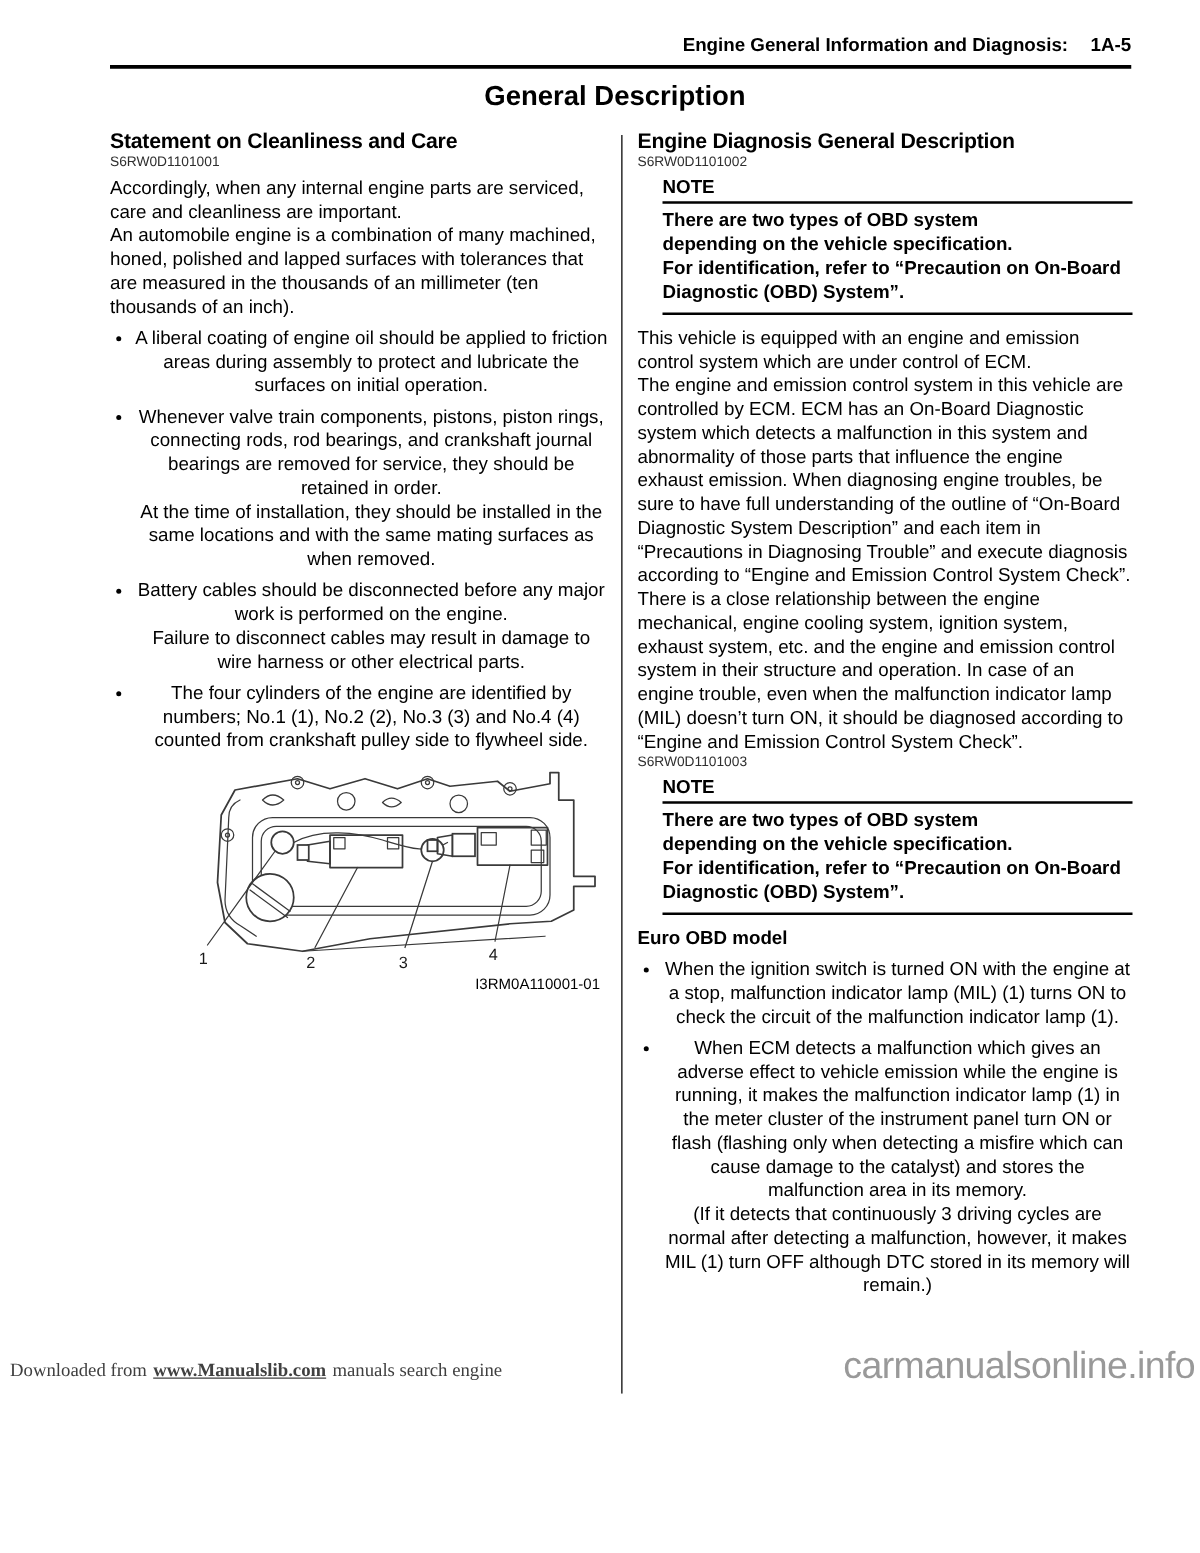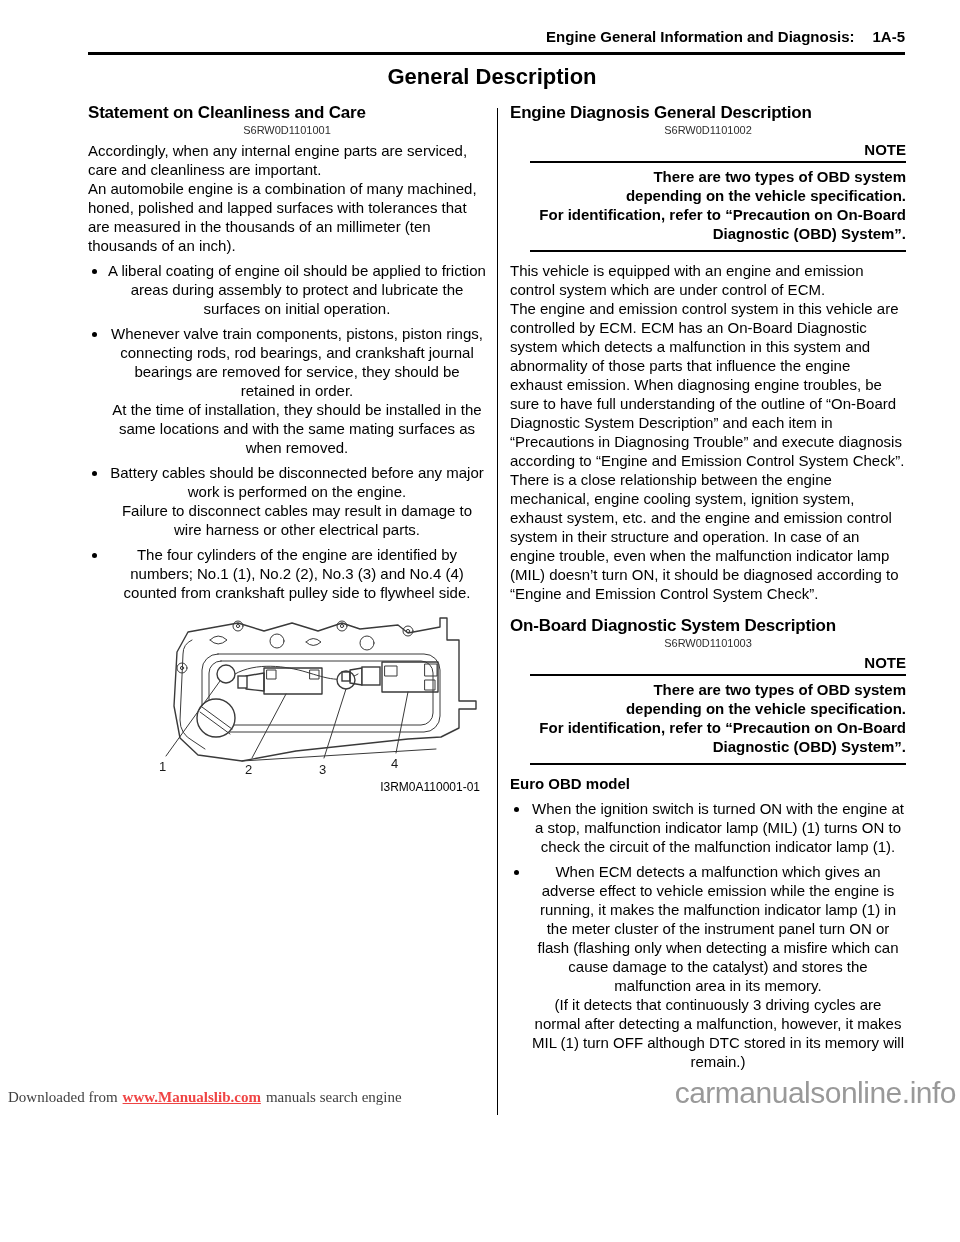--- a/index.html
+++ b/index.html
@@ -15,42 +15,42 @@
   .page-title{position:absolute;top:64px;left:0;width:960px;text-align:center;
     font-size:22px;font-weight:bold;margin:0;padding-left:12px;}
   
   .divider{position:absolute;left:497px;top:108px;width:1px;height:1098px;background:#000;}
   
   .col{position:absolute;top:103px;font-size:15px;line-height:19px;}
   .col-left{left:88px;width:398px;}
   .col-right{left:510px;width:396px;}
   .sec-h{font-size:17px;line-height:20px;font-weight:bold;margin:0;letter-spacing:-0.2px;}
   .sec-h.mt{margin-top:13px;}
-  .code{font-size:11px;line-height:12px;color:#2e2e2e;text-align:center;margin:1px 0 5px;}
+  .code{font-size:11px;line-height:12px;color:#2e2e2e;text-align:left;margin:1px 0 5px;}
   .para{margin:0;white-space:pre-line;}
   ul.bullets{margin:4px 0 0;padding:0 0 0 20px;list-style:disc outside;text-align:center;}
   ul.bullets li{margin-top:6px;white-space:pre-line;}
   
-  .note{margin:4px 0 9px 20px;text-align:right;}
+  .note{margin:4px 0 9px 20px;}
   .note-label{font-weight:bold;font-size:15px;line-height:17px;padding-bottom:3px;}
   .rule2{height:2px;background:#000;}
   .note-text{font-weight:bold;white-space:pre-line;margin:4px 0 7px;line-height:19px;}
   .sub-h{font-size:15px;font-weight:bold;margin:6px 0 0;line-height:19px;}
   
   .figure{margin:8px 0 0 58px;width:334px;}
   .figure svg{display:block;}
   .fig-line{fill:none;stroke:#3a3a3a;stroke-width:1.4;stroke-linejoin:round;stroke-linecap:round;}
   .fig-thin{fill:none;stroke:#3a3a3a;stroke-width:1;stroke-linejoin:round;stroke-linecap:round;}
   .fig-fill{fill:#fff;stroke:#3a3a3a;stroke-width:1.4;}
   .fig-label{font-size:13px;fill:#1a1a1a;font-family:"Liberation Sans",sans-serif;}
   .fig-code{font-size:12px;color:#000000;text-align:right;margin-top:2px;}
   
   .footer{position:absolute;left:8px;bottom:9px;font-family:"Liberation Serif","DejaVu Serif",serif;
     font-size:15px;color:#3f3f3f;}
-  .footer a{color:#ef4444;text-decoration:underline;font-weight:bold;margin:0 5px;cursor:pointer;}
+  .footer a{color:#404040;text-decoration:underline;font-weight:bold;margin:0 5px;cursor:pointer;}
   .watermark{position:absolute;right:4px;bottom:5px;font-size:30px;color:#999999;
     letter-spacing:-0.5px;font-family:"Liberation Sans","DejaVu Sans",sans-serif;}
 </style>
 </head>
 <body>
 
 <div class="page">
 
   <div class="header">
     <span>Engine General Information and Diagnosis:</span><span class="pagenum">1A-5</span>
@@ -152,21 +152,20 @@
       <div class="note-text">There are two types of OBD system
 depending on the vehicle specification.
 For identification, refer to “Precaution on On-Board Diagnostic (OBD) System”.</div>
       <div class="rule2"></div>
     </div>
 
     <div class="para">This vehicle is equipped with an engine and emission control system which are under control of ECM.</div>
     <div class="para">The engine and emission control system in this vehicle are controlled by ECM. ECM has an On-Board Diagnostic system which detects a malfunction in this system and abnormality of those parts that influence the engine exhaust emission. When diagnosing engine troubles, be sure to have full understanding of the outline of “On-Board Diagnostic System Description” and each item in “Precautions in Diagnosing Trouble” and execute diagnosis according to “Engine and Emission Control System Check”.</div>
     <div class="para">There is a close relationship between the engine mechanical, engine cooling system, ignition system, exhaust system, etc. and the engine and emission control system in their structure and operation. In case of an engine trouble, even when the malfunction indicator lamp (MIL) doesn’t turn ON, it should be diagnosed according to “Engine and Emission Control System Check”.</div>
 
-    <h2 class="sec-h mt">On-Board Diagnostic System Description</h2>
     <div class="code">S6RW0D1101003</div>
 
     <div class="note">
       <div class="note-label">NOTE</div>
       <div class="rule2"></div>
       <div class="note-text">There are two types of OBD system
 depending on the vehicle specification.
 For identification, refer to “Precaution on On-Board Diagnostic (OBD) System”.</div>
       <div class="rule2"></div>
     </div>

